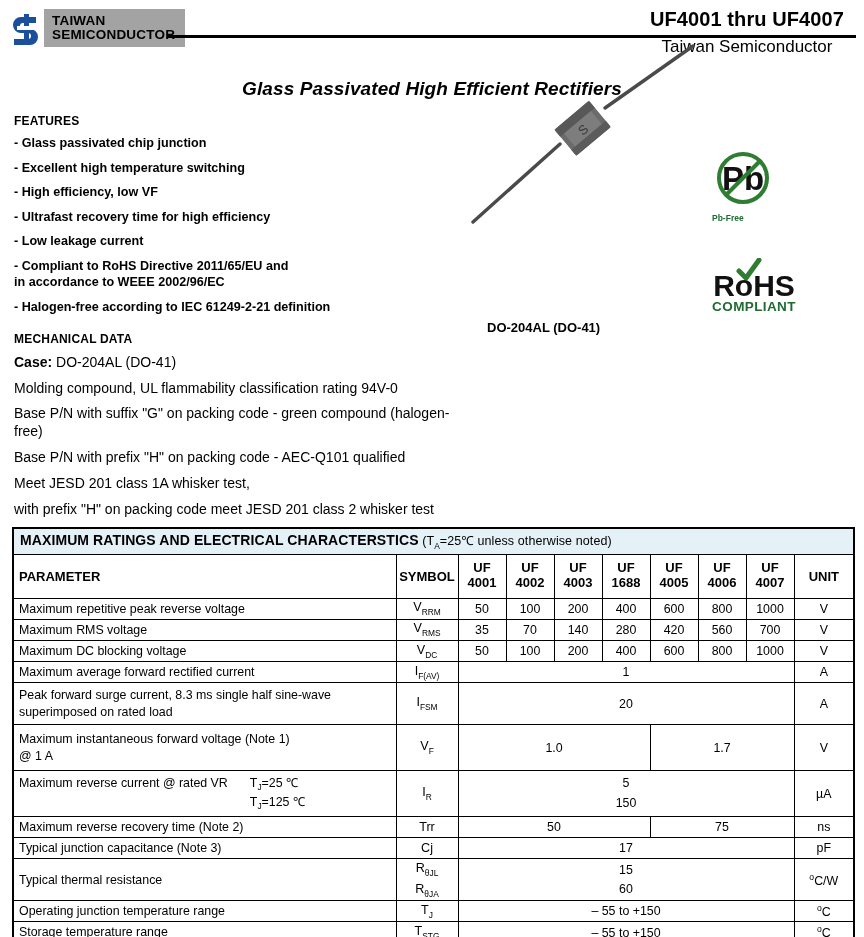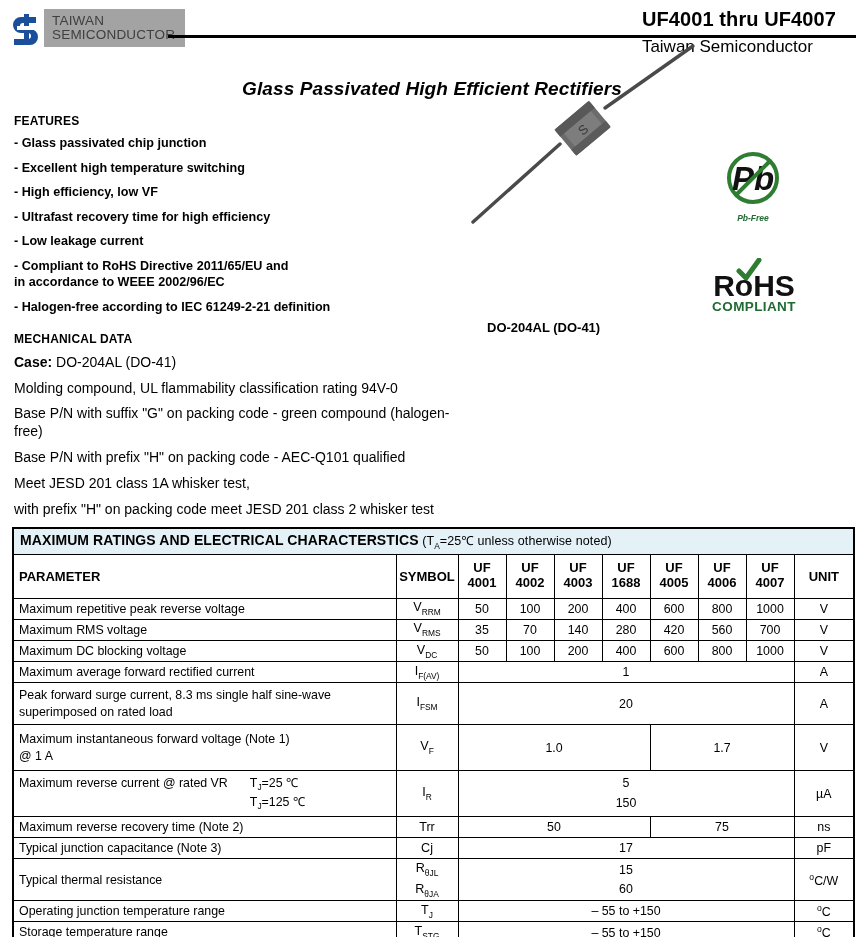--- a/index.html
+++ b/index.html
@@ -37,39 +37,39 @@
   .logo-mark svg { display: block; }
   .logo-band {
     background: #a3a3a3;
     padding: 2px 10px 2px 8px;
     display: flex;
     flex-direction: column;
     justify-content: center;
     line-height: 1.02;
   }
   .logo-band span {
-    color: #404040;
-    font-weight: normal;
+    color: #000000;
+    font-weight: bold;
     font-size: 13.5px;
     letter-spacing: .2px;
     white-space: nowrap;
   }
   .header-rule {
     position: absolute;
     left: 168px;
     right: 8px;
     top: 31px;
     height: 3px;
     background: #000000;
   }
   .header-right {
     position: absolute;
-    right: 28px;
+    right: 20px;
     top: 2px;
-    text-align: left;
+    text-align: center;
   }
   .part-range {
     font-size: 20px;
     font-weight: bold;
     letter-spacing: .1px;
     line-height: 1.35;
   }
   .company-name {
     font-size: 17px;
     line-height: 1.25;
@@ -131,22 +131,21 @@
     font-size: 13px;
     font-weight: bold;
   }
 
   
   .pbfree-logo {
     position: absolute;
     left: 712px;
     top: 150px;
     width: 82px;
-    text-align: center;
-    font-style: italic;
+    text-align: left;
   }
   .pbfree-label {
     font-size: 8.5px;
     font-weight: bold;
     color: #1f6b33;
     margin-top: 1px;
   }
   .rohs-logo {
     position: absolute;
     left: 706px;

